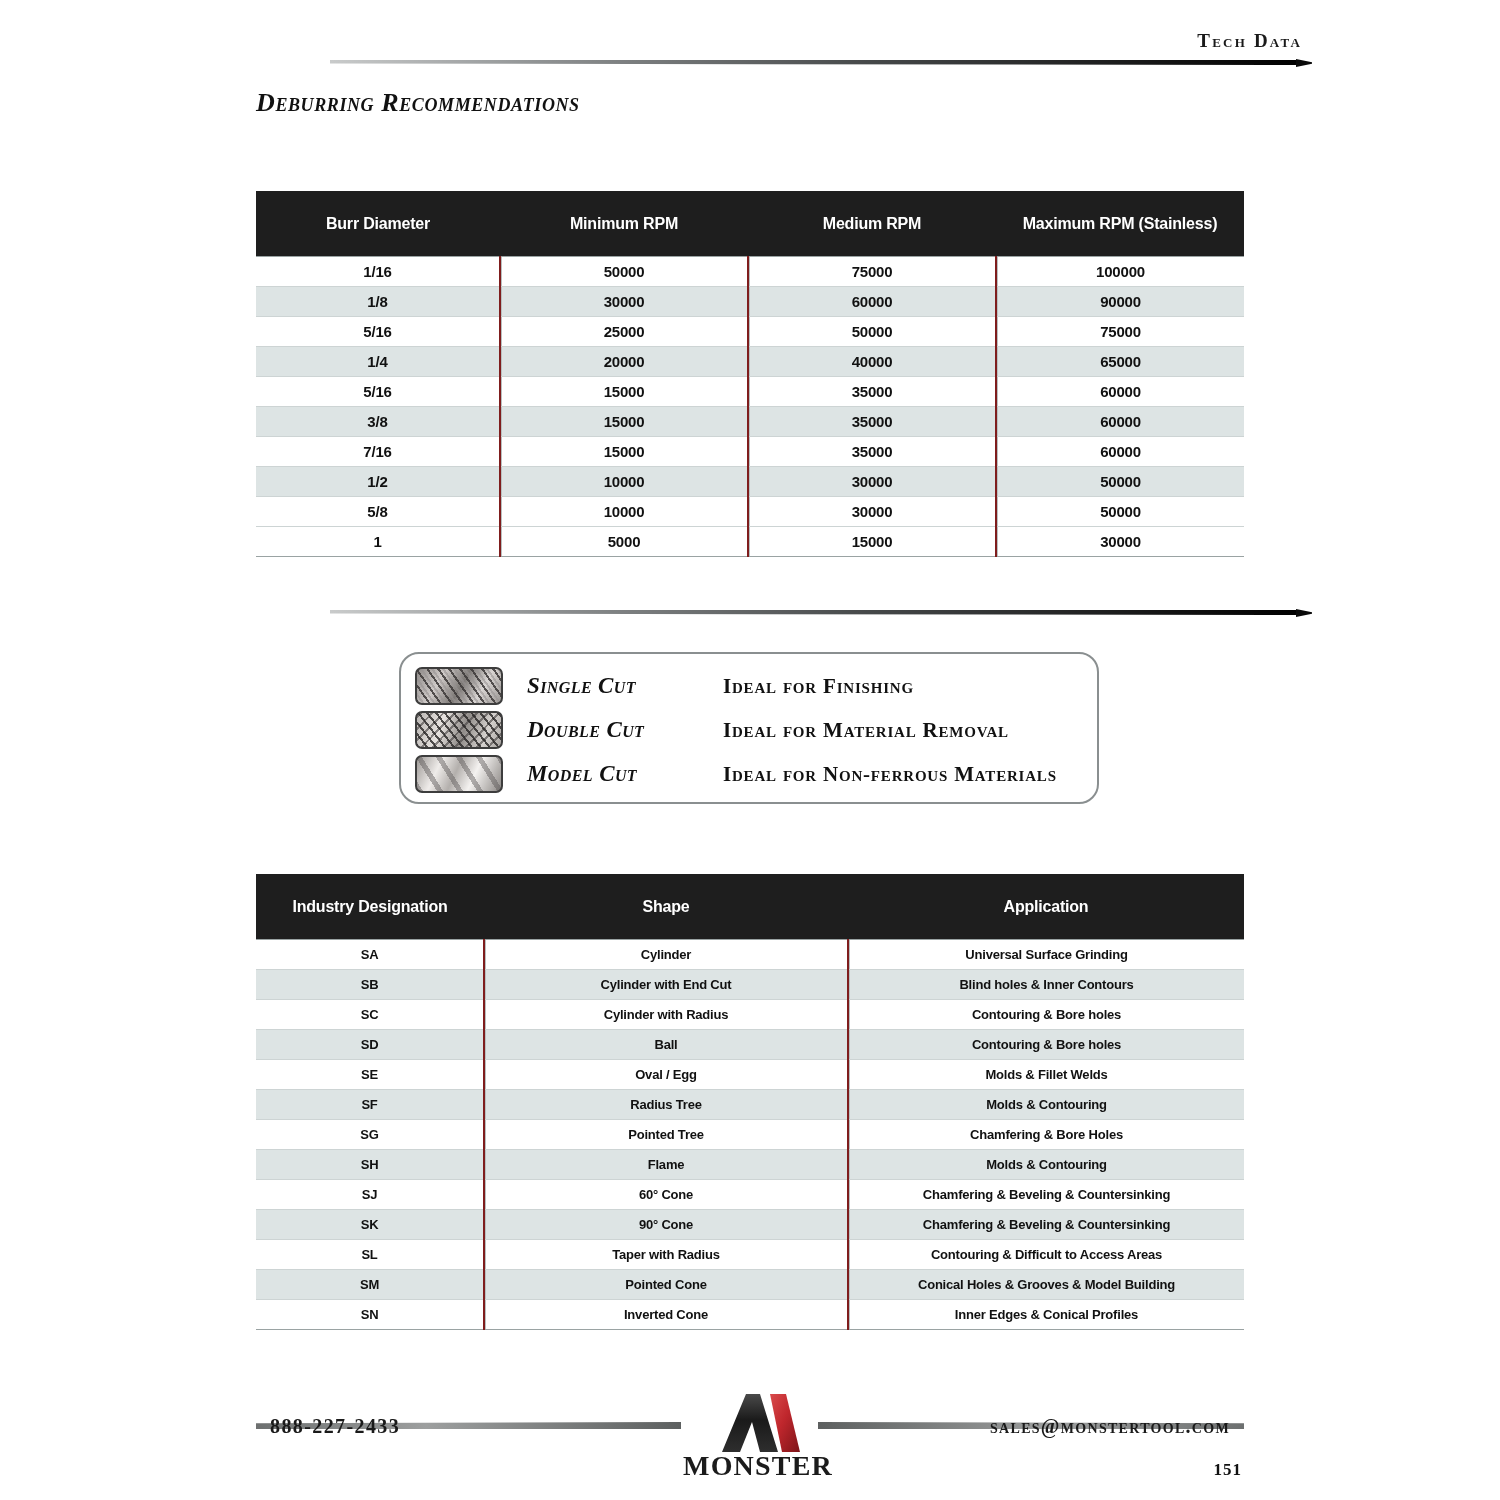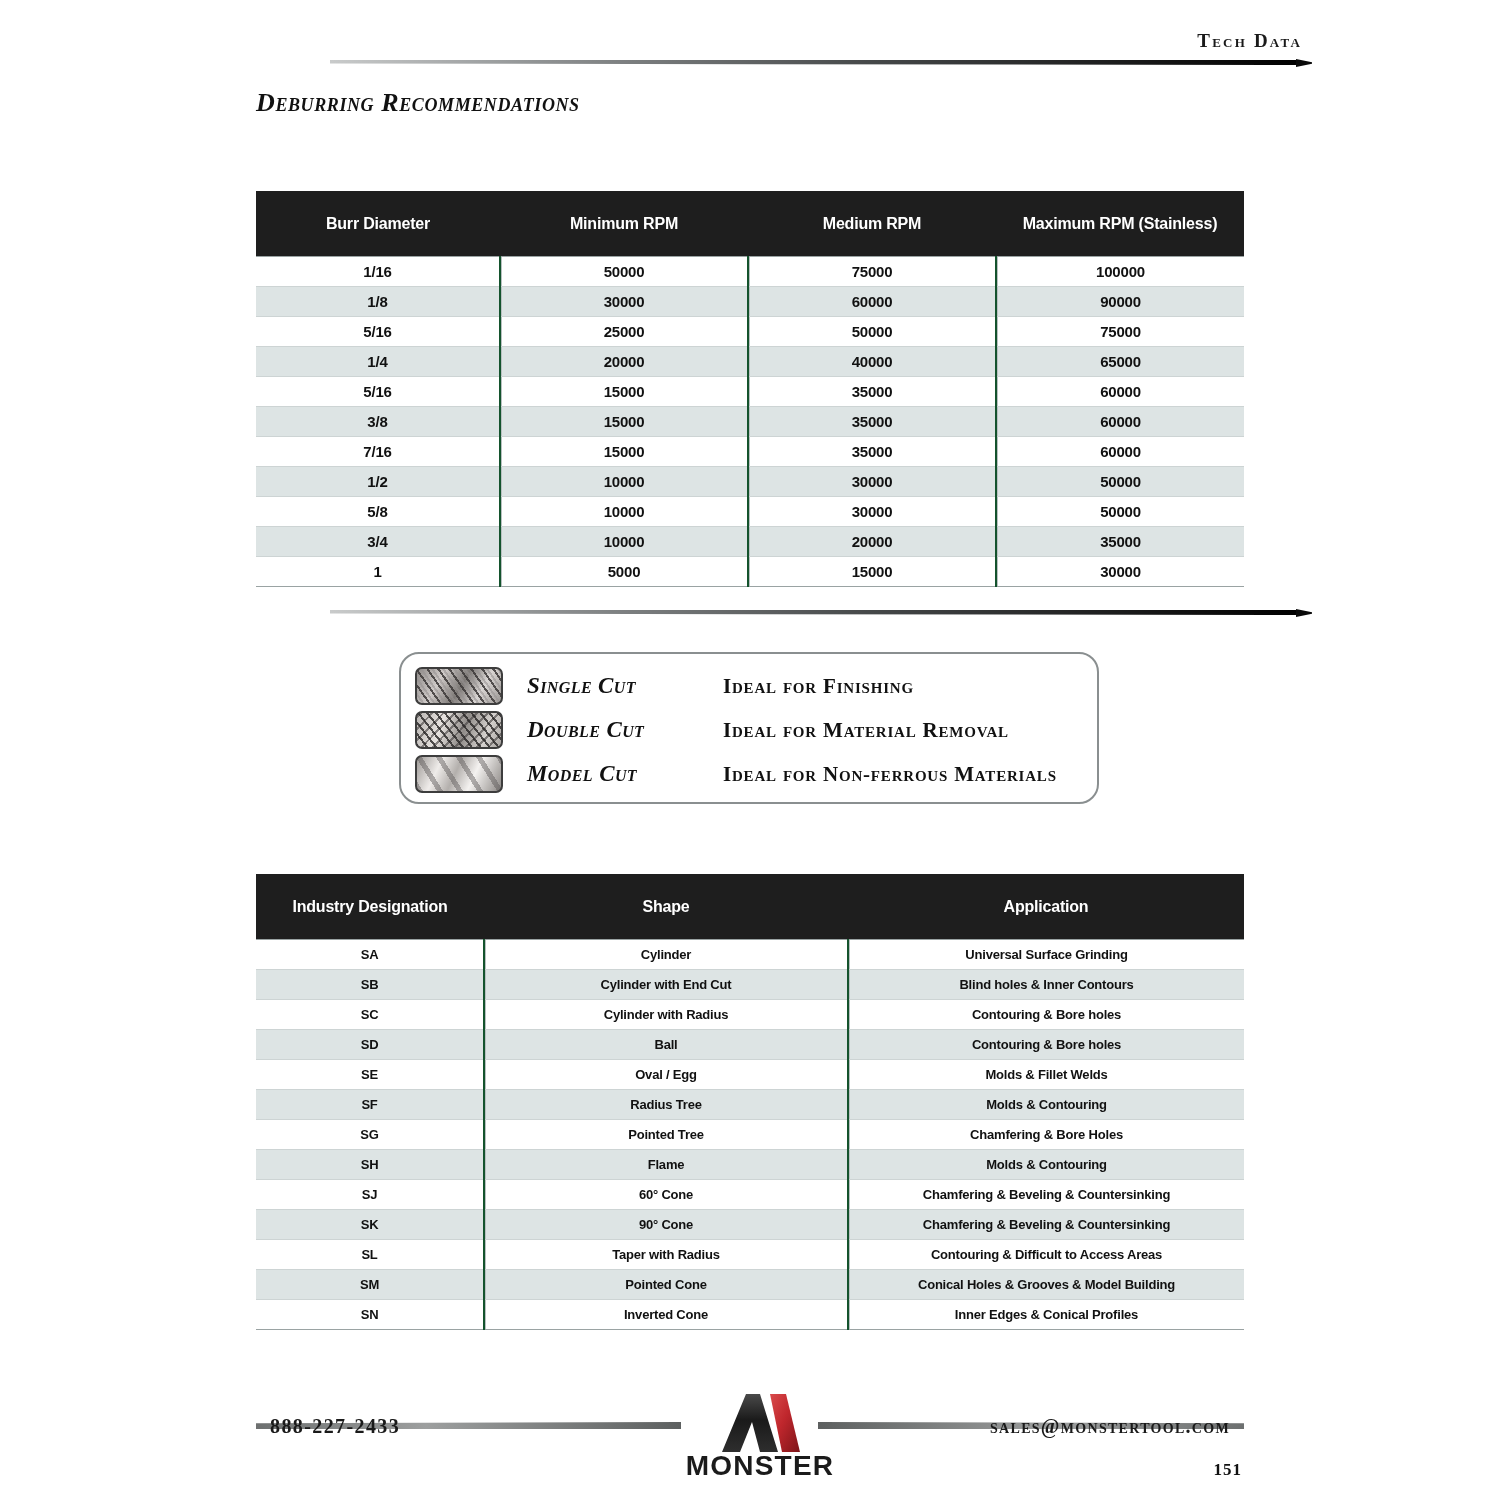--- a/index.html
+++ b/index.html
@@ -103,21 +103,21 @@
     border-bottom: 1px solid #cdd4d4;
     letter-spacing: -0.2px;
   }
   .tbl tbody tr.alt td {
     background: #dde4e4;
   }
   .tbl tbody tr:not(.alt) td {
     background: #ffffff;
   }
   .tbl tbody td.divl {
-    border-left: 2px solid #14532d;
+    border-left: 2px solid #7f1d1d;
     box-shadow: inset 1px 0 0 #b9c1c1;
   }
   .tbl tbody tr:last-child td {
     border-bottom: 1px solid #9aa3a3;
   }
 
   
   #table-rpm { left: 256px; top: 191px; width: 988px; }
   #table-rpm col.c0 { width: 244px; }
   #table-rpm col.c1 { width: 248px; }
@@ -306,22 +306,22 @@
     left: 17px;
     top: 0;
     width: 120px;
     height: 62px;
   }
   .logo .brand {
     position: absolute;
     left: 0;
     top: 58px;
     width: 154px;
-    text-align: center;
-    font-family: Liberation Sans, sans-serif;
+    text-align: left;
+    font-family: Liberation Serif, serif;
     font-weight: bold;
     font-size: 28px;
     letter-spacing: 1.2px;
     color: #1b1b1b;
   }
 </style>
 </head>
 <body>
 
 <div class="page">
@@ -395,26 +395,20 @@
           <td>1/2</td>
           <td class="divl">10000</td>
           <td class="divl">30000</td>
           <td class="divl">50000</td>
         </tr>
       <tr>
           <td>5/8</td>
           <td class="divl">10000</td>
           <td class="divl">30000</td>
           <td class="divl">50000</td>
-        </tr>
-      <tr class="alt">
-          <td>3/4</td>
-          <td class="divl">10000</td>
-          <td class="divl">20000</td>
-          <td class="divl">35000</td>
         </tr>
       <tr>
           <td>1</td>
           <td class="divl">5000</td>
           <td class="divl">15000</td>
           <td class="divl">30000</td>
         </tr>
     </tbody>
   </table>
 

